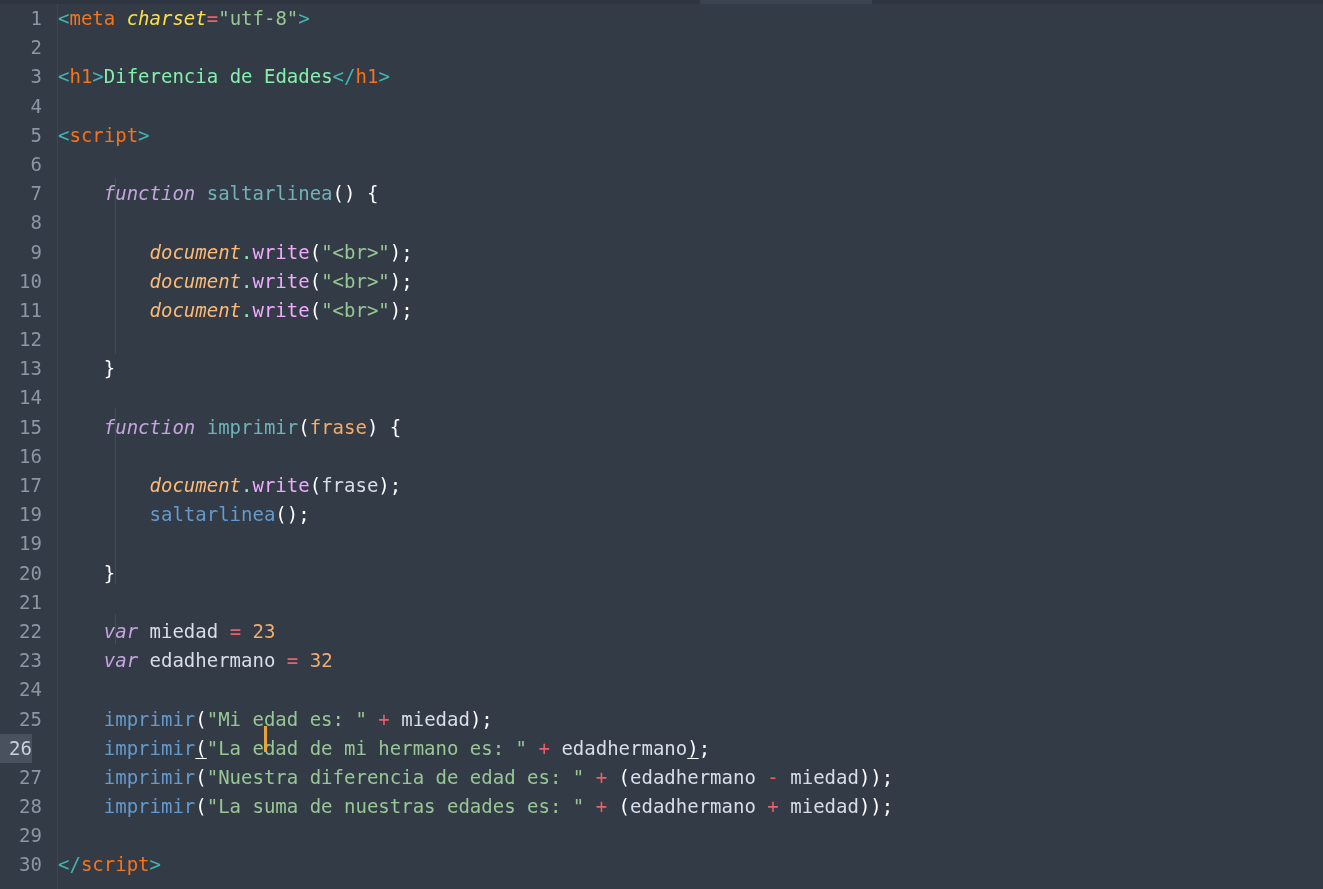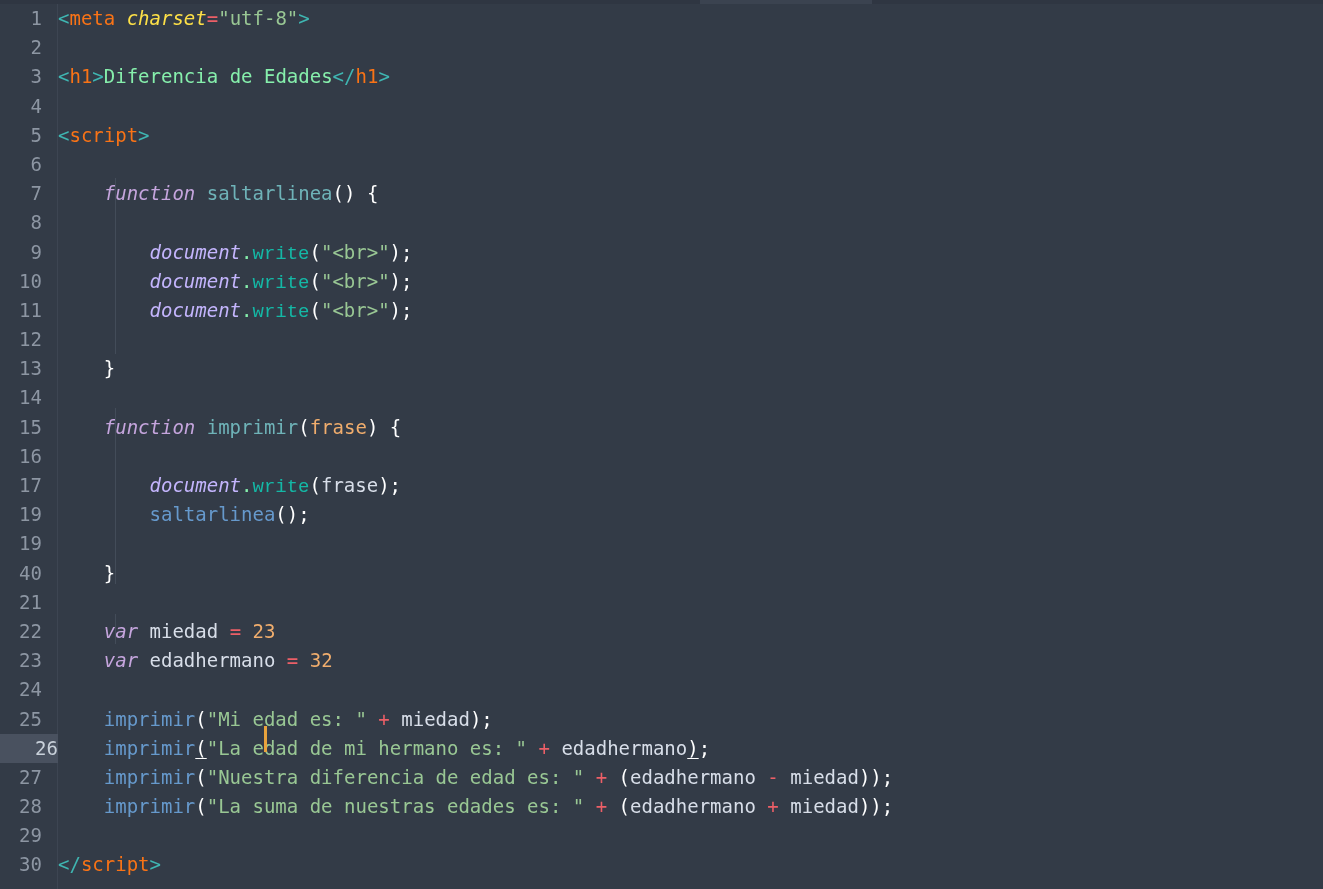--- a/index.html
+++ b/index.html
@@ -51,21 +51,21 @@
     width: 42px;
     text-align: right;
     color: #8d96a3;
     font-size: 19px;
     padding-right: 0px;
     box-sizing: border-box;
   }
   .line.active .gutter {
     background: #49515f;
     color: #c9d1da;
-    width: 58px;
+    width: 32px;
     left: 0;
   }
   #gutter-divider {
     position: absolute;
     top: 0;
     left: 57px;
     width: 1px;
     height: 885px;
     background: #3d4552;
   }
@@ -84,22 +84,22 @@
   
   .t-punct   { color: #3fb6b2; }  
   .t-tag     { color: #f97316; }  
   .t-attr    { color: #fde047; font-style: italic; }  
   .t-str     { color: #99c794; }  
   .t-op      { color: #ec5f67; }  
   .t-text    { color: #86efac; }  
   .t-kw      { color: #c5a5dd; font-style: italic; }  
   .t-fn      { color: #6fb3b8; }  
   .t-call    { color: #6699cc; }  
-  .t-obj     { color: #c4b5fd; font-style: italic; }  
-  .t-method  { color: #14b8a6; font-family: Liberation Mono, monospace; }  
+  .t-obj     { color: #fdba74; font-style: italic; }  
+  .t-method  { color: #f0abfc; }  
   .t-param   { color: #f0ad6d; }  
   .t-num     { color: #f0ad6d; }  
   .t-var     { color: #d8dee9; }  
   .t-paren   { color: #ffffff; }  
   .t-brace   { color: #ffffff; }
   .bracket-match {
     text-decoration: underline;
     text-underline-offset: 3px;
   }
   #caret {
@@ -133,21 +133,21 @@
         <div class="line"><div class="gutter">10</div><div class="code"><span class="t-text">        </span><span class="t-obj">document</span><span class="t-text">.</span><span class="t-method">write</span><span class="t-paren">(</span><span class="t-str">"&lt;br&gt;"</span><span class="t-paren">)</span><span class="t-paren">;</span></div></div>
         <div class="line"><div class="gutter">11</div><div class="code"><span class="t-text">        </span><span class="t-obj">document</span><span class="t-text">.</span><span class="t-method">write</span><span class="t-paren">(</span><span class="t-str">"&lt;br&gt;"</span><span class="t-paren">)</span><span class="t-paren">;</span></div></div>
         <div class="line"><div class="gutter">12</div><div class="code"></div></div>
         <div class="line"><div class="gutter">13</div><div class="code"><span class="t-text">    </span><span class="t-brace">}</span></div></div>
         <div class="line"><div class="gutter">14</div><div class="code"></div></div>
         <div class="line"><div class="gutter">15</div><div class="code"><span class="t-text">    </span><span class="t-kw">function</span><span class="t-text"> </span><span class="t-fn">imprimir</span><span class="t-paren">(</span><span class="t-param">frase</span><span class="t-paren">)</span><span class="t-text"> </span><span class="t-brace">{</span></div></div>
         <div class="line"><div class="gutter">16</div><div class="code"></div></div>
         <div class="line"><div class="gutter">17</div><div class="code"><span class="t-text">        </span><span class="t-obj">document</span><span class="t-text">.</span><span class="t-method">write</span><span class="t-paren">(</span><span class="t-var">frase</span><span class="t-paren">)</span><span class="t-paren">;</span></div></div>
         <div class="line"><div class="gutter">19</div><div class="code"><span class="t-text">        </span><span class="t-call">saltarlinea</span><span class="t-paren">()</span><span class="t-paren">;</span></div></div>
         <div class="line"><div class="gutter">19</div><div class="code"></div></div>
-        <div class="line"><div class="gutter">40</div><div class="code"><span class="t-text">    </span><span class="t-brace">}</span></div></div>
+        <div class="line"><div class="gutter">20</div><div class="code"><span class="t-text">    </span><span class="t-brace">}</span></div></div>
         <div class="line"><div class="gutter">21</div><div class="code"></div></div>
         <div class="line"><div class="gutter">22</div><div class="code"><span class="t-text">    </span><span class="t-kw">var</span><span class="t-text"> </span><span class="t-var">miedad</span><span class="t-text"> </span><span class="t-op">=</span><span class="t-text"> </span><span class="t-num">23</span></div></div>
         <div class="line"><div class="gutter">23</div><div class="code"><span class="t-text">    </span><span class="t-kw">var</span><span class="t-text"> </span><span class="t-var">edadhermano</span><span class="t-text"> </span><span class="t-op">=</span><span class="t-text"> </span><span class="t-num">32</span></div></div>
         <div class="line"><div class="gutter">24</div><div class="code"></div></div>
         <div class="line"><div class="gutter">25</div><div class="code"><span class="t-text">    </span><span class="t-call">imprimir</span><span class="t-paren">(</span><span class="t-str">"Mi edad es: "</span><span class="t-text"> </span><span class="t-op">+</span><span class="t-text"> </span><span class="t-var">miedad</span><span class="t-paren">)</span><span class="t-paren">;</span></div></div>
         <div class="line active"><div class="gutter">26</div><div class="code"><span class="t-text">    </span><span class="t-call">imprimir</span><span class="t-paren bracket-match">(</span><span class="t-str">"La edad de mi hermano es: "</span><span class="t-text"> </span><span class="t-op">+</span><span class="t-text"> </span><span class="t-var">edadhermano</span><span class="t-paren bracket-match">)</span><span class="t-paren">;</span></div></div>
         <div class="line"><div class="gutter">27</div><div class="code"><span class="t-text">    </span><span class="t-call">imprimir</span><span class="t-paren">(</span><span class="t-str">"Nuestra diferencia de edad es: "</span><span class="t-text"> </span><span class="t-op">+</span><span class="t-text"> </span><span class="t-paren">(</span><span class="t-var">edadhermano</span><span class="t-text"> </span><span class="t-op">-</span><span class="t-text"> </span><span class="t-var">miedad</span><span class="t-paren">))</span><span class="t-paren">;</span></div></div>
         <div class="line"><div class="gutter">28</div><div class="code"><span class="t-text">    </span><span class="t-call">imprimir</span><span class="t-paren">(</span><span class="t-str">"La suma de nuestras edades es: "</span><span class="t-text"> </span><span class="t-op">+</span><span class="t-text"> </span><span class="t-paren">(</span><span class="t-var">edadhermano</span><span class="t-text"> </span><span class="t-op">+</span><span class="t-text"> </span><span class="t-var">miedad</span><span class="t-paren">))</span><span class="t-paren">;</span></div></div>
         <div class="line"><div class="gutter">29</div><div class="code"></div></div>
         <div class="line"><div class="gutter">30</div><div class="code"><span class="t-punct">&lt;</span><span class="t-punct">/</span><span class="t-tag">script</span><span class="t-punct">&gt;</span></div></div>

